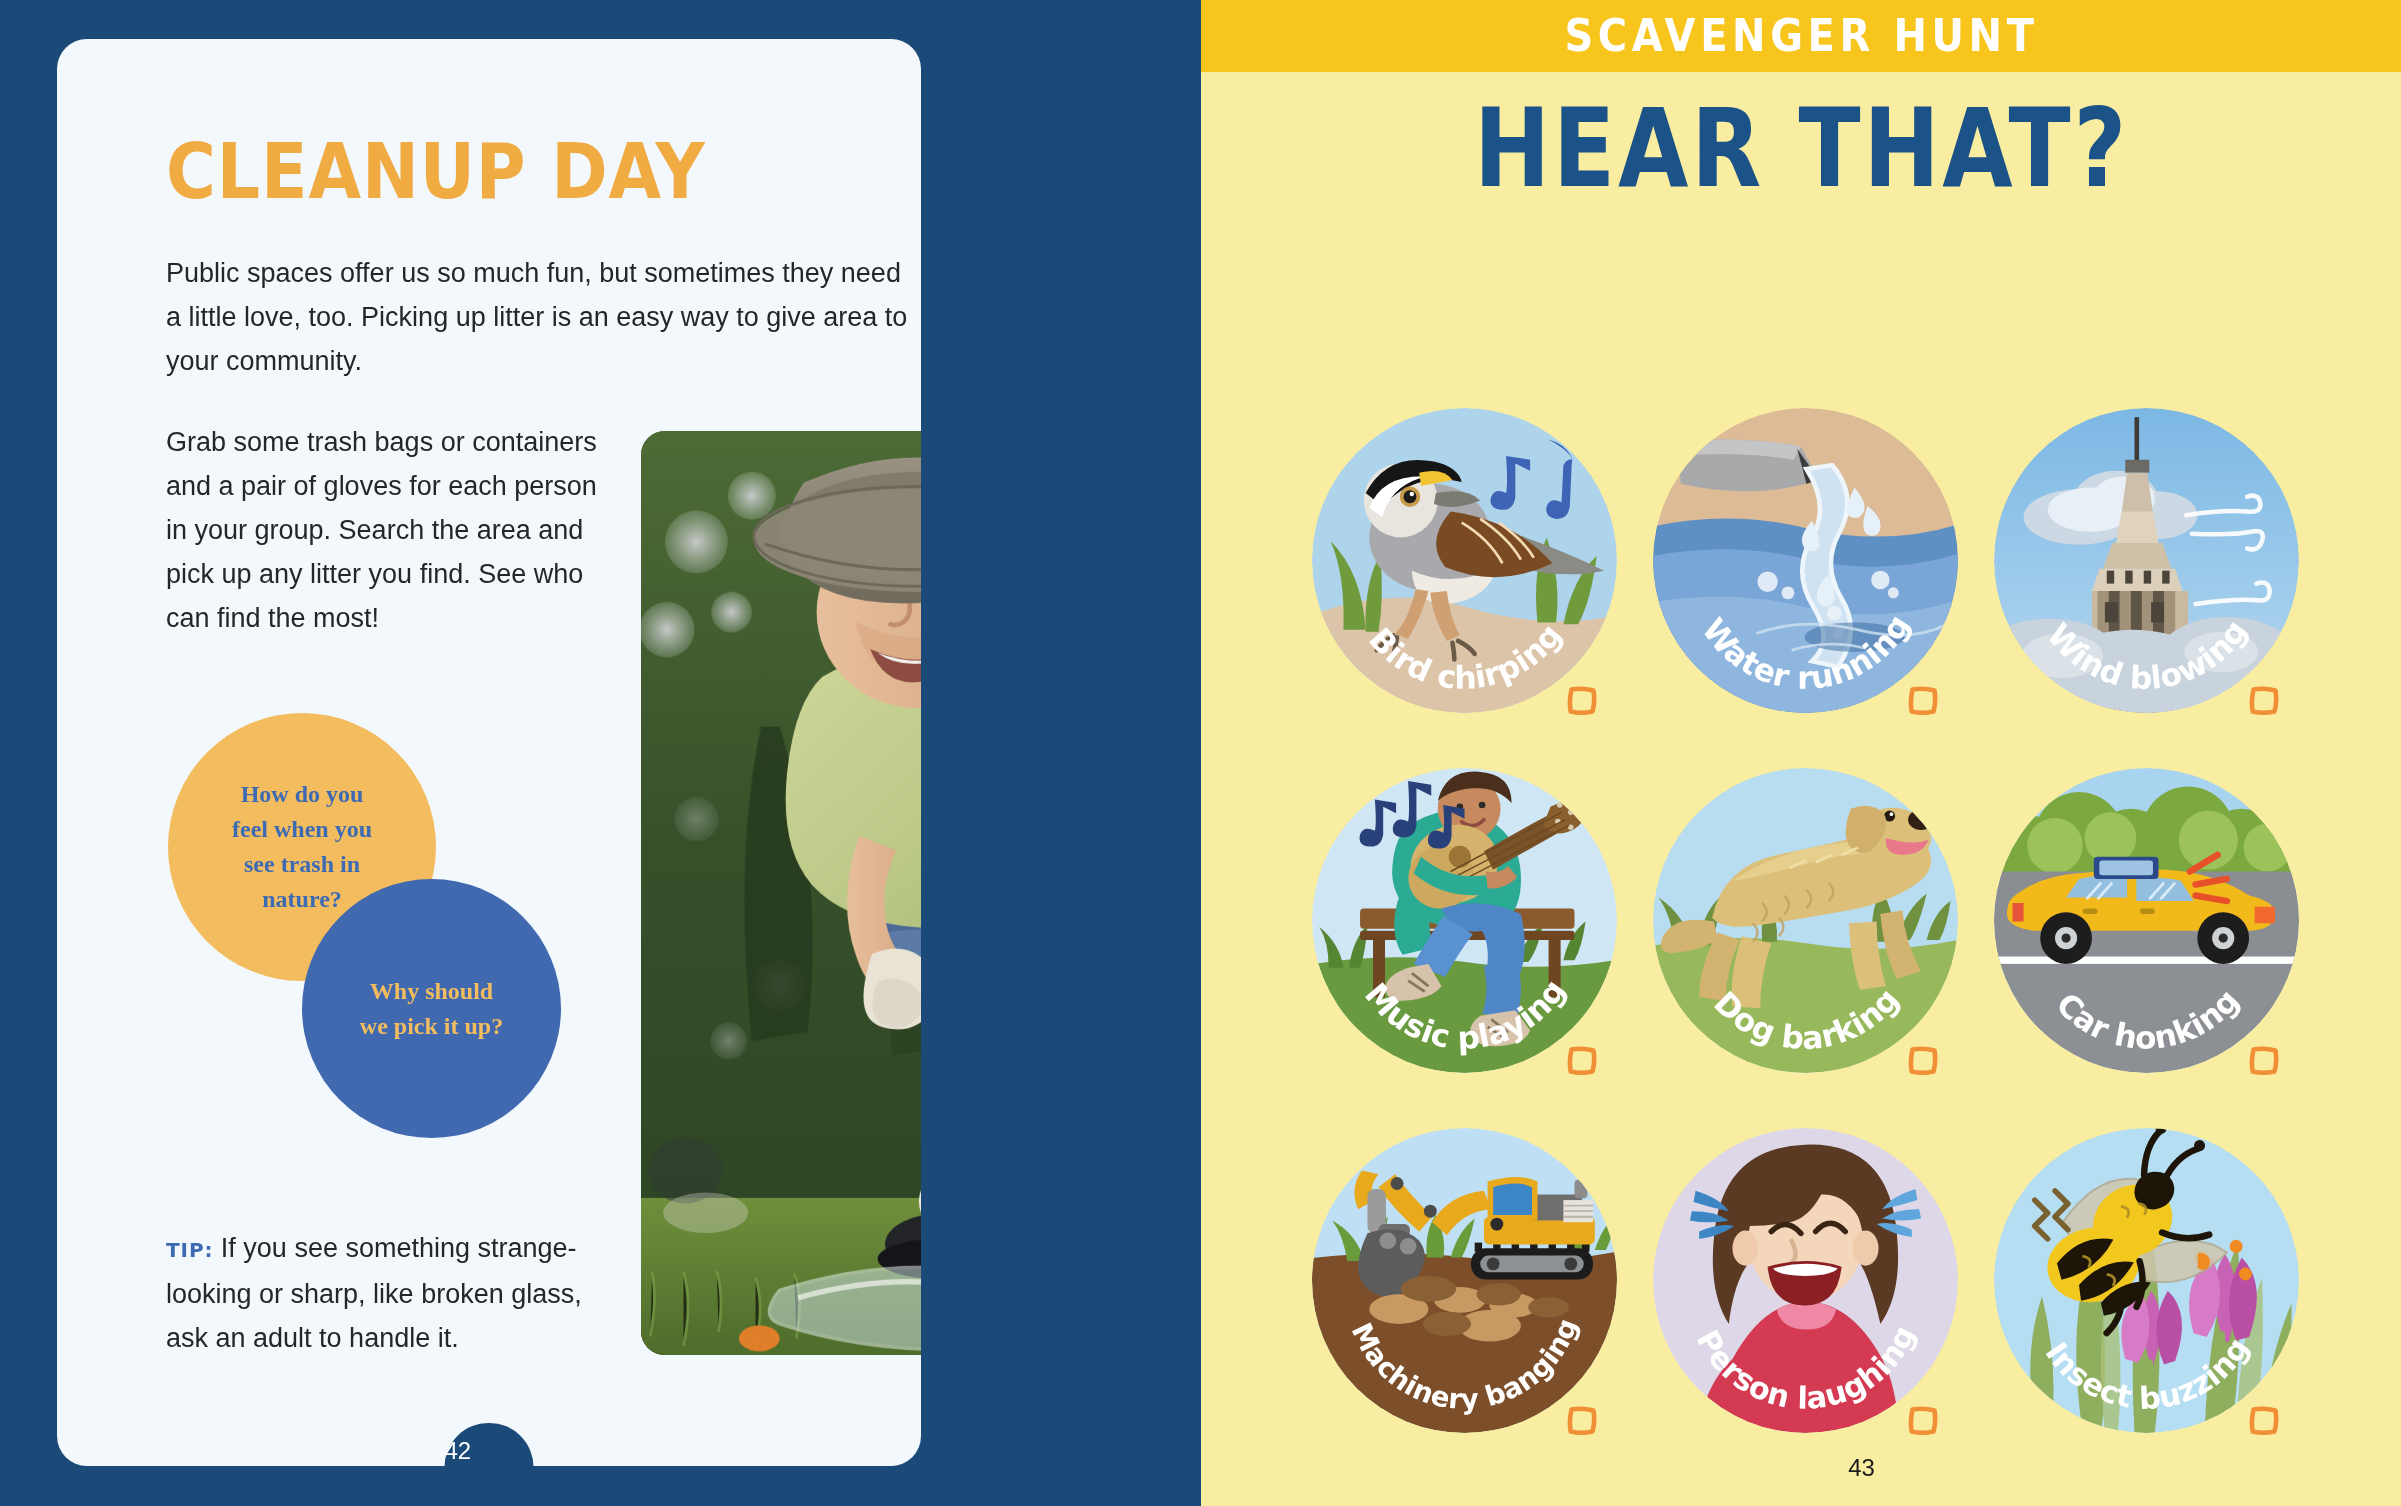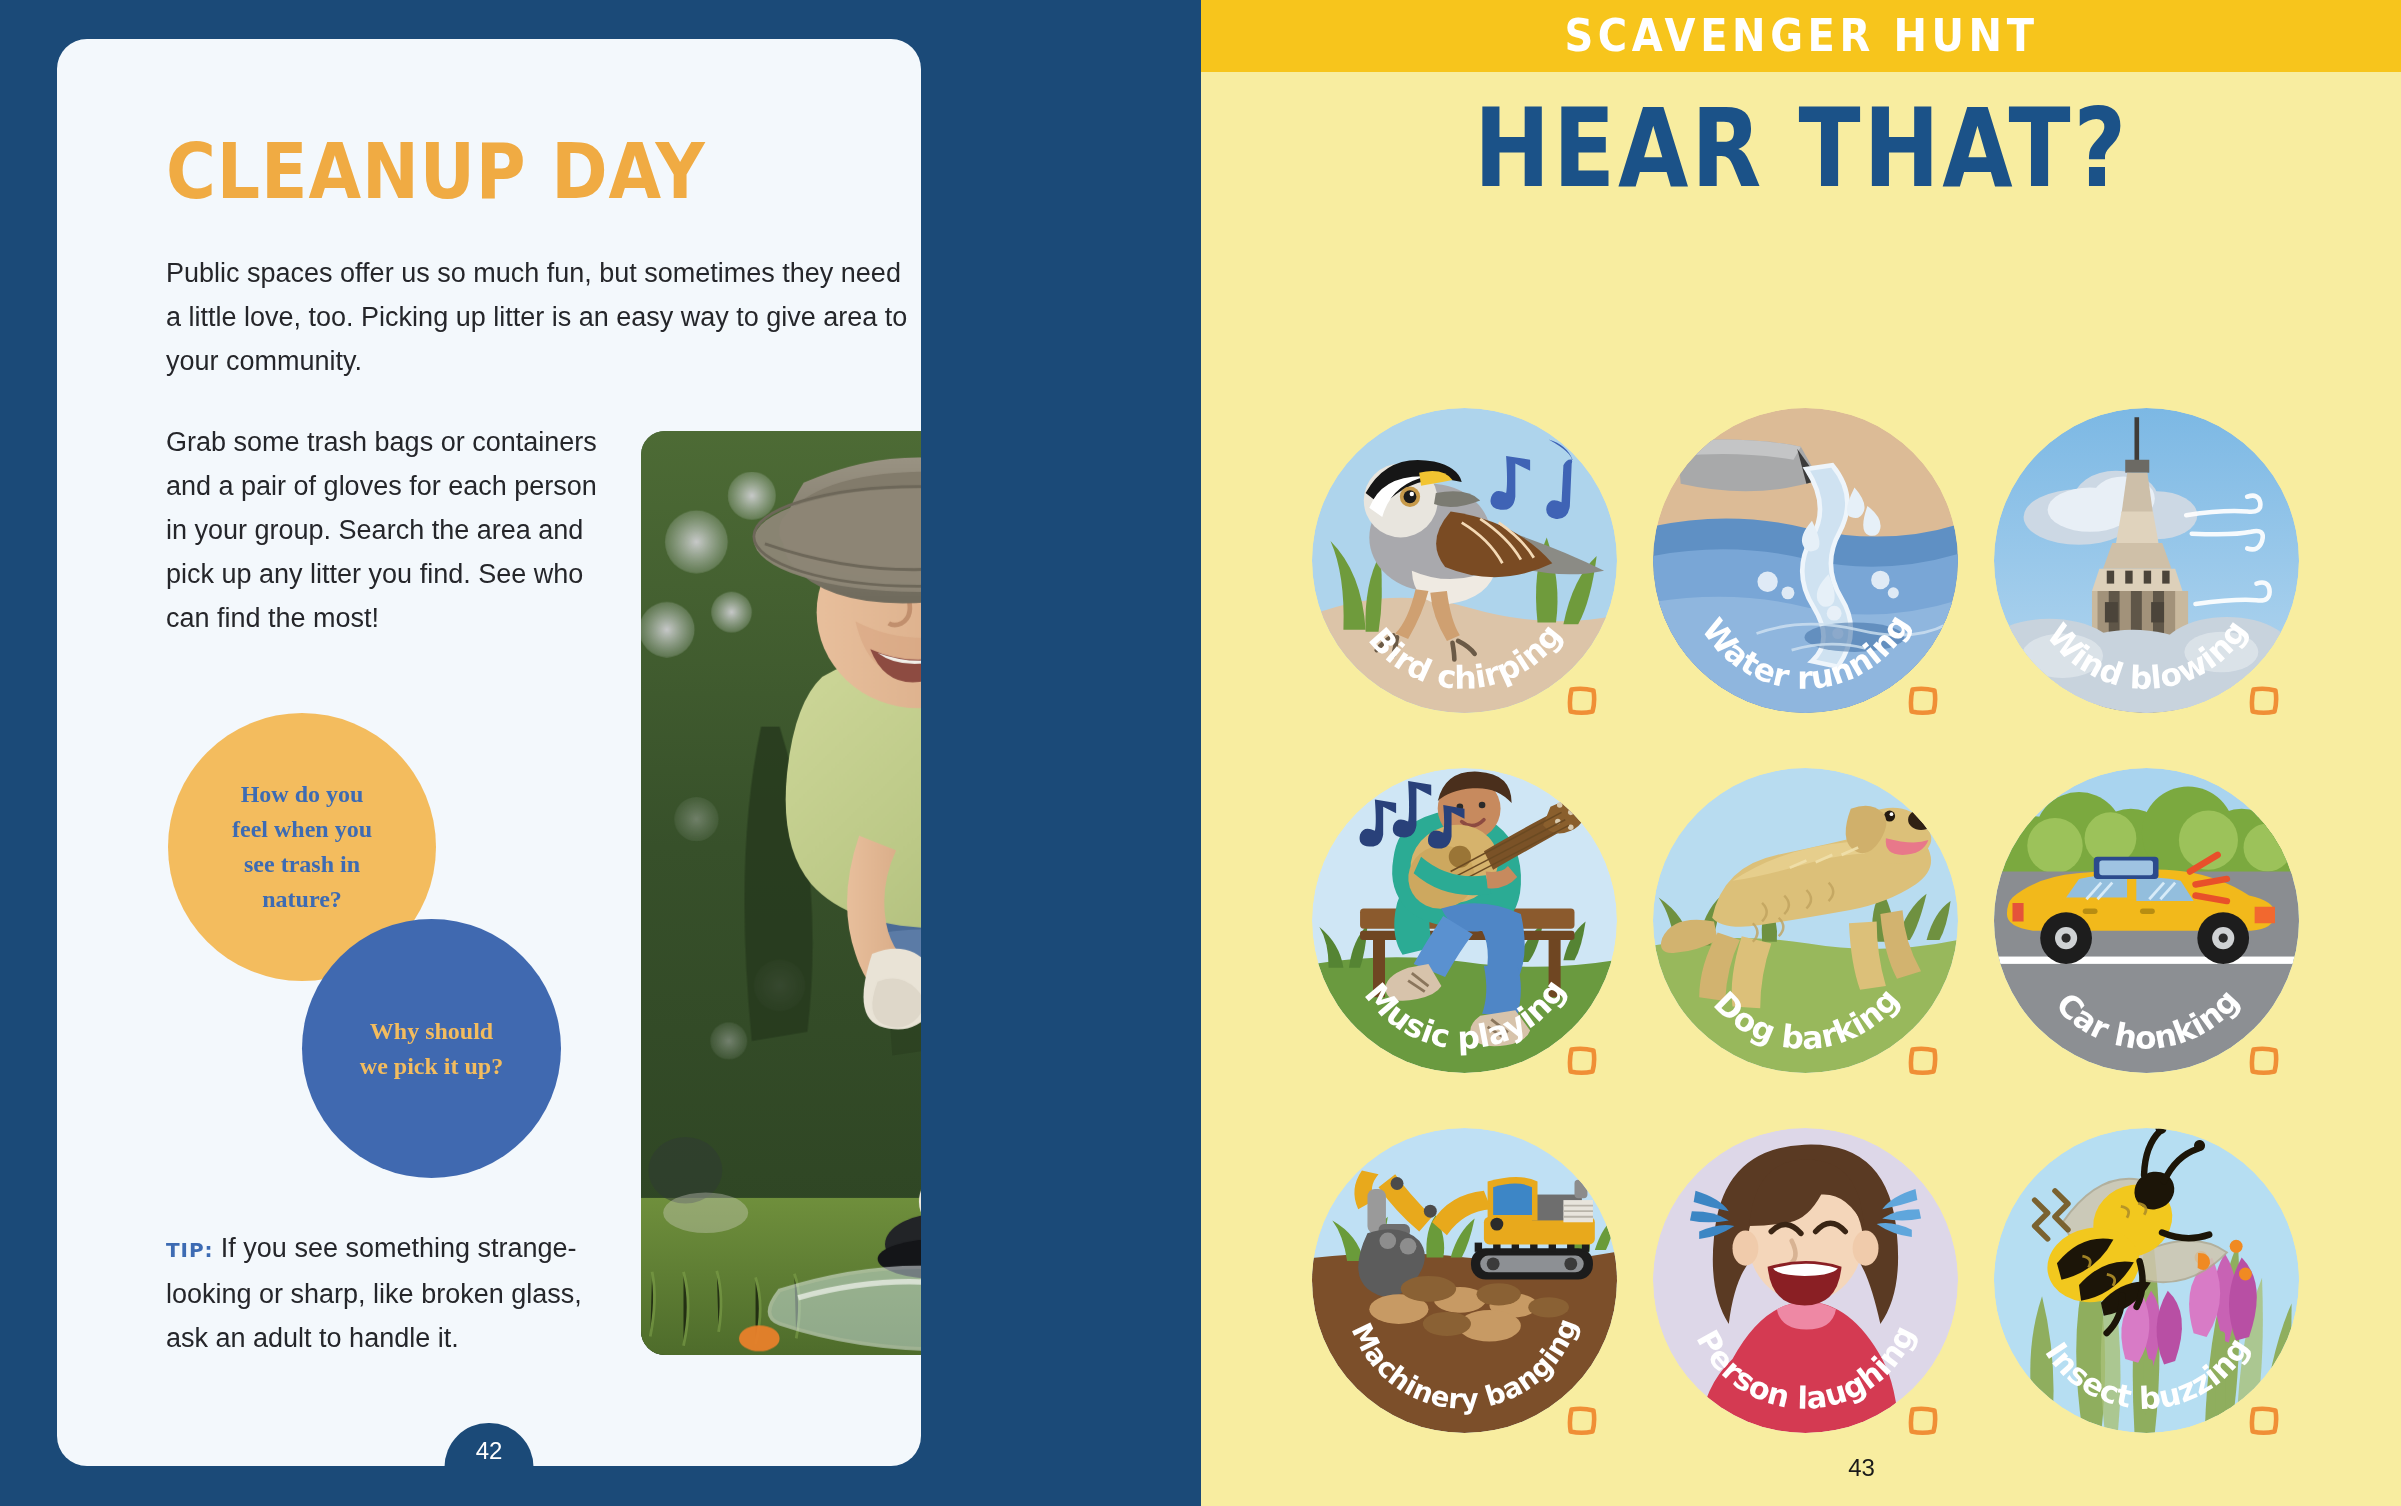--- a/index.html
+++ b/index.html
@@ -67,21 +67,21 @@
     font-weight:bold;
     white-space:pre-line;
   }
   .bubble-yellow{
     left:111px;top:674px;width:268px;height:268px;
     background:#f3bc5e;color:#3d6bb3;
     font-size:24px;line-height:35px;
     z-index:2;
   }
   .bubble-blue{
-    left:245px;top:880px;width:259px;height:259px;
+    left:245px;top:840px;width:259px;height:259px;
     background:#4069b0;color:#f3bc5e;
     font-size:24px;line-height:35px;
     z-index:3;
   }
 
   .photo{
     position:absolute;left:584px;top:392px;
     width:462px;height:924px;
     border-radius:24px;
     overflow:hidden;
@@ -89,21 +89,21 @@
   }
   .photo svg{display:block;width:100%;height:100%;}
 
   .page-tab{
     position:absolute;
     left:50%;transform:translateX(-50%);
     bottom:-0.9px;
     width:89px;height:44px;
     background:#1b4a78;
     border-radius:44px 44px 0 0;
-    display:flex;align-items:flex-end;justify-content:center;
+    display:flex;align-items:flex-end;justify-content:flex-start;
     z-index:6;
   }
   .page-tab span{
     color:#ffffff;font-size:24px;
     font-family:"Liberation Sans", sans-serif;
     padding-bottom:1.8px;
   }
 
   
   .page-right{

